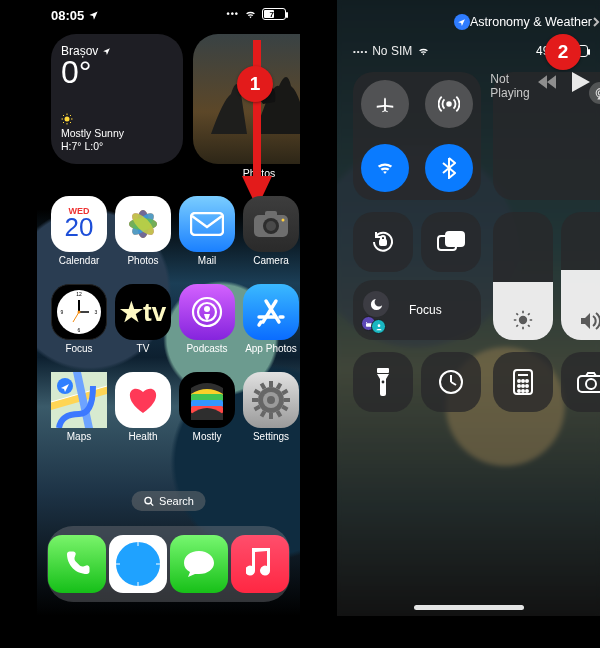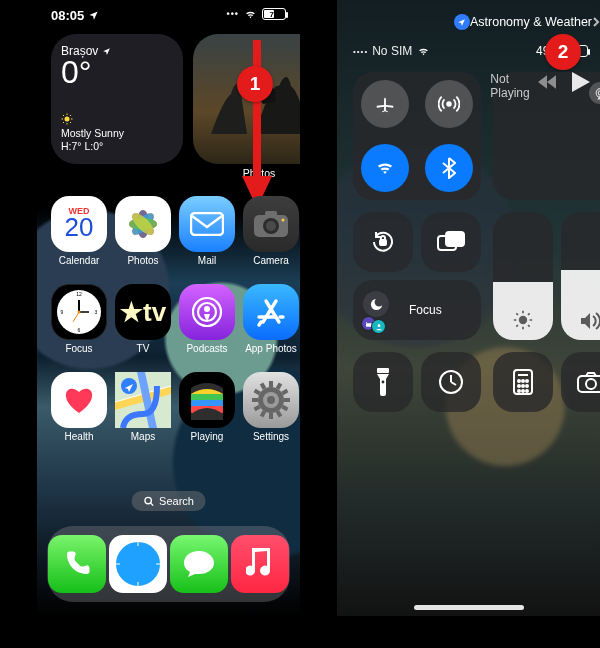--- a/index.html
+++ b/index.html
@@ -324,53 +324,53 @@
             <line x1="9" y1="27" x2="22" y2="6"></line>
             <line x1="12" y1="6" x2="25" y2="27"></line>
             <line x1="5" y1="22" x2="21" y2="22"></line>
             <line x1="26" y1="22" x2="29" y2="22"></line>
             <line x1="7" y1="27" x2="5" y2="30"></line>
           </svg>
         </div>
         <div class="label">App Photos</div>
       </div>
     <div class="app">
-        <div class="icon health">
-          <svg width="34" height="30" viewBox="0 0 34 30">
-            <path d="M17 28 C-6 12 6 -3 17 7 C28 -3 40 12 17 28Z" fill="#ff3957"></path>
-          </svg>
-        </div>
-        <div class="label">Health</div>
-      </div>
-    <div class="app">
         <div class="icon maps">
           <svg width="56" height="56" viewBox="0 0 56 56">
             <rect width="56" height="56" fill="#d7ead0"></rect>
             <path d="M0 30 L56 14 L56 22 L0 38Z" fill="#ffd555"></path>
             <path d="M0 30 L56 14" stroke="#fff" stroke-width="1"></path>
             <path d="M30 0 L42 56 L34 56 L22 0Z" fill="#6da3ff"></path>
             <path d="M8 56 q2 -14 20 -14 q14 0 14 -28" stroke="#3c78ff" stroke-width="6" fill="none"></path>
             <circle cx="14" cy="14" r="8" fill="#2f7fff"></circle>
             <path d="M10 16 l8-4-4 8-1-3z" fill="#fff"></path>
           </svg>
         </div>
         <div class="label">Maps</div>
       </div>
     <div class="app">
+        <div class="icon health">
+          <svg width="34" height="30" viewBox="0 0 34 30">
+            <path d="M17 28 C-6 12 6 -3 17 7 C28 -3 40 12 17 28Z" fill="#ff3957"></path>
+          </svg>
+        </div>
+        <div class="label">Health</div>
+      </div>
+    <div class="app">
         <div class="icon wallet">
           <svg width="44" height="40" viewBox="0 0 44 40">
             <rect x="6" y="8" width="32" height="8" rx="2" fill="#f9d029"></rect>
             <rect x="6" y="14" width="32" height="8" rx="2" fill="#41c454"></rect>
             <rect x="6" y="20" width="32" height="8" rx="2" fill="#3396ff"></rect>
             <rect x="6" y="26" width="32" height="8" rx="2" fill="#ff4847"></rect>
             <path d="M6 14 q16 -10 32 0 v-6 q-16 -10 -32 0z" fill="#2e2e2e"></path>
             <path d="M6 34 q16 -12 32 0 v6 H6z" fill="#2e2e2e"></path>
           </svg>
         </div>
-        <div class="label">Playing</div>
+        <div class="label">Mostly</div>
       </div>
 
     <div class="app">
         <div class="icon settings">
           <svg width="40" height="40" viewBox="-20 -20 40 40">
             <g fill="#666">
               <circle r="13"></circle>
               <g id="cog">
                 <rect x="-2" y="-19" width="4" height="6"></rect>
               </g>

